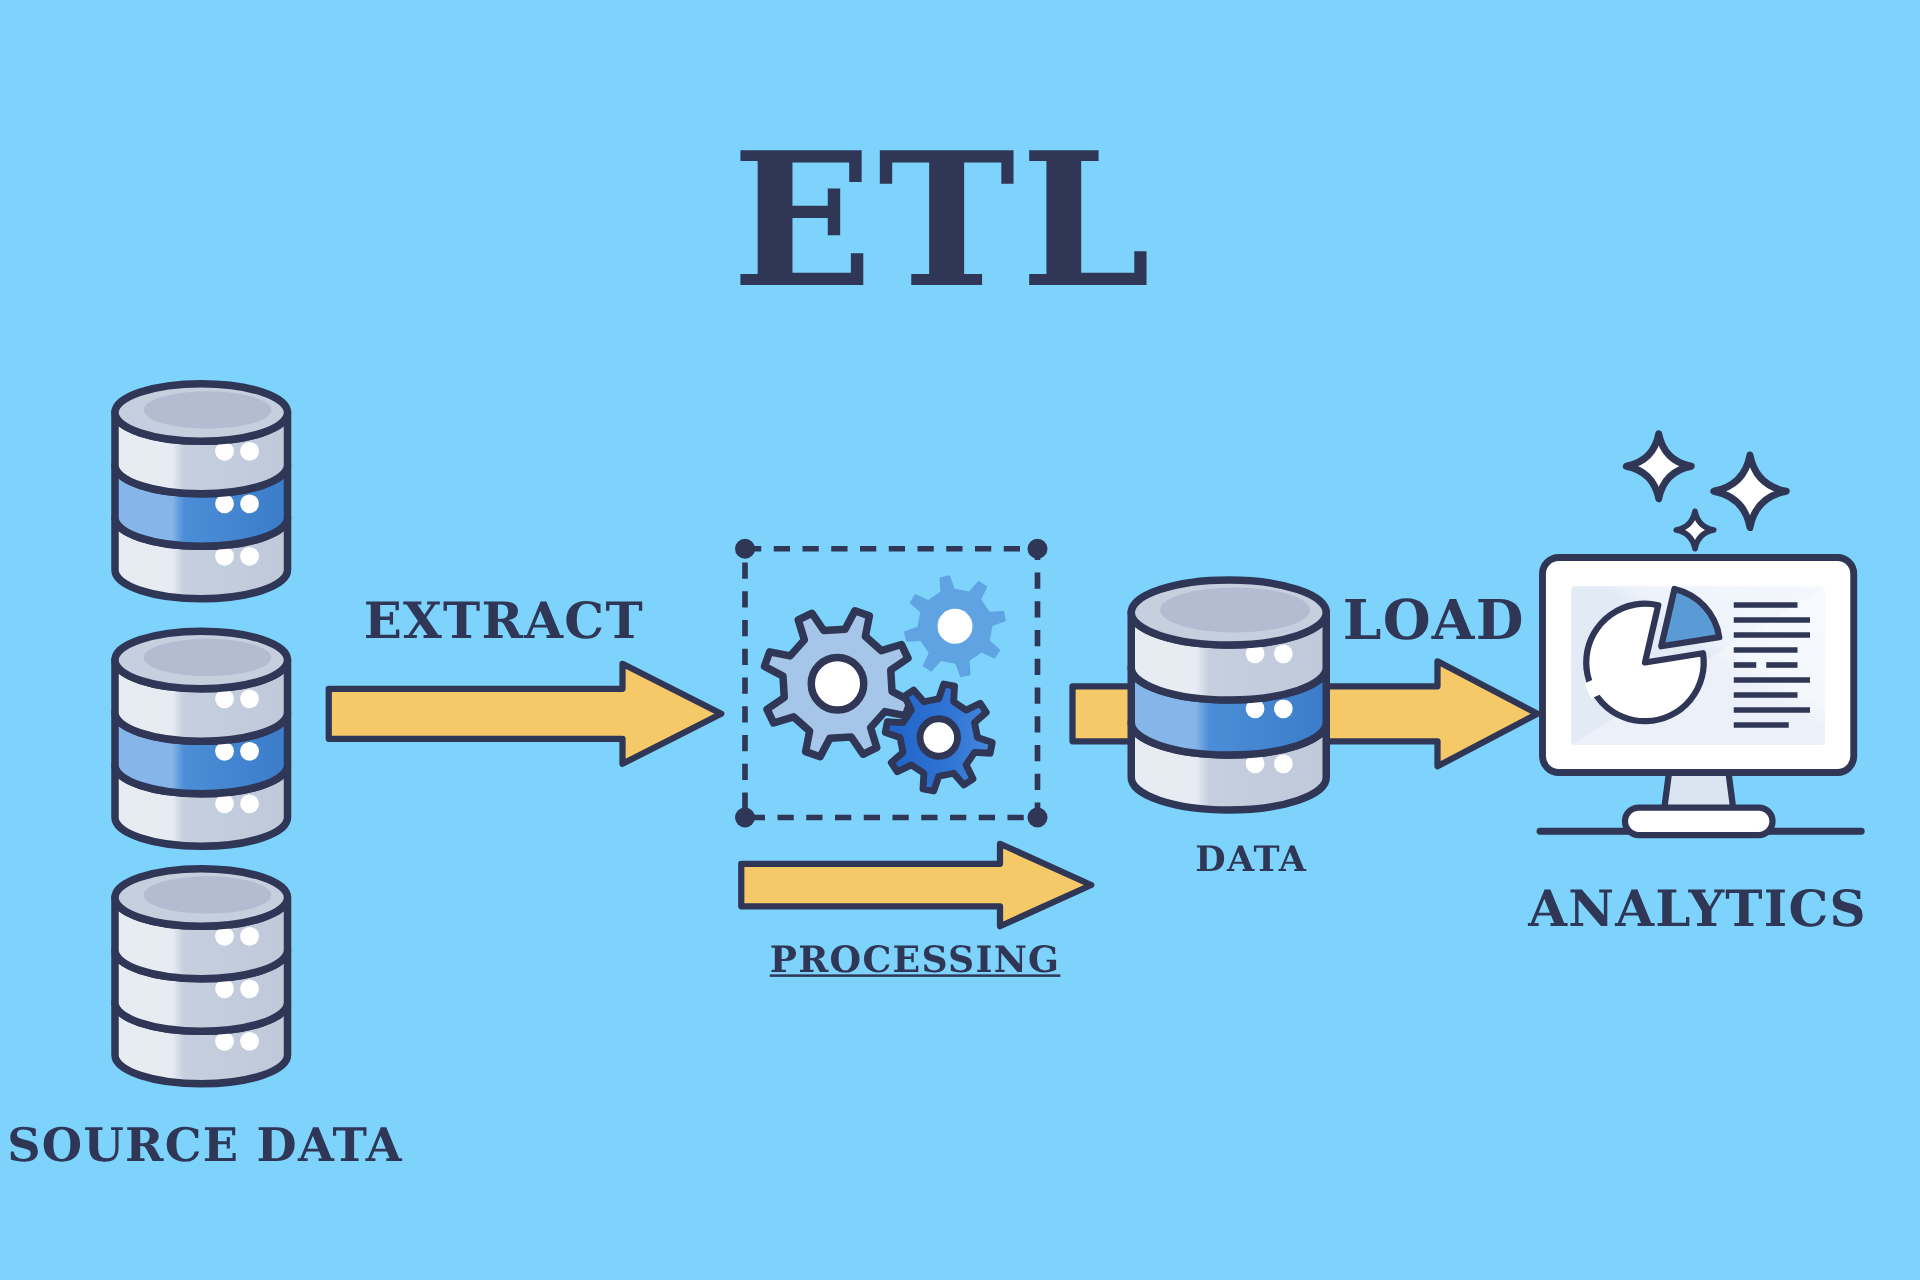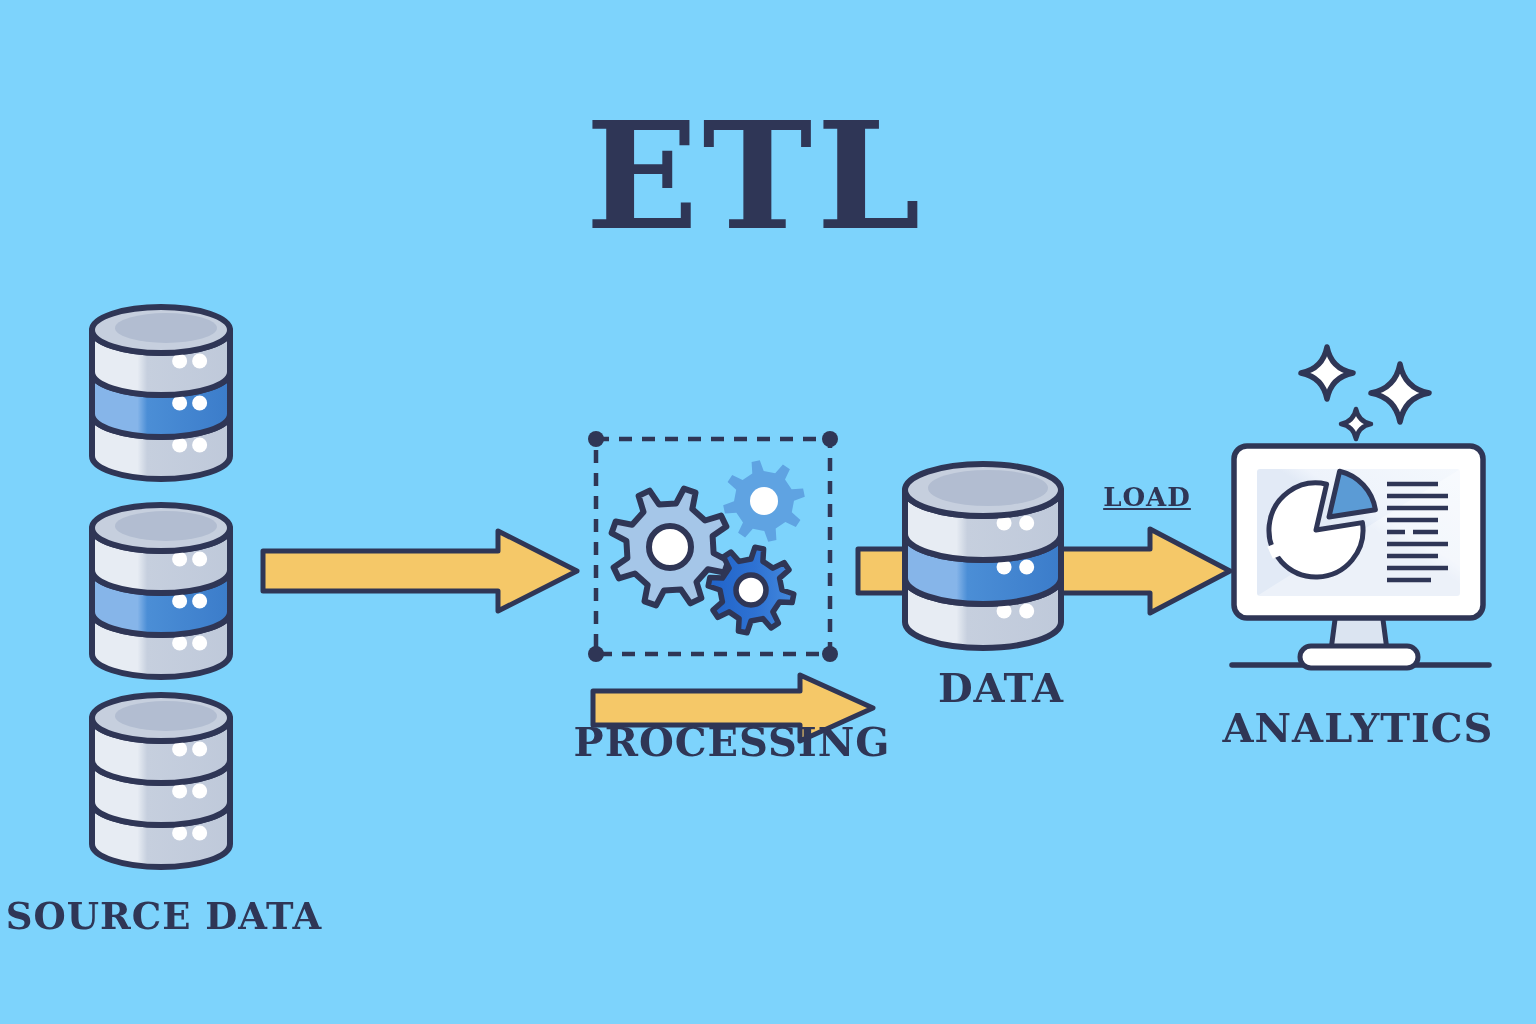--- a/index.html
+++ b/index.html
@@ -153,18 +153,19 @@
         <line class="screenline" x1="1387" y1="580" x2="1431" y2="580"></line>
       </g>
 
       <path class="sparkle" d="M1327,347 Q1331.2,368.8 1353,373 Q1331.2,377.2 1327,399 Q1322.8,377.2 1301,373 Q1322.8,368.8 1327,347 Z"></path>
       <path class="sparkle" d="M1400,364 Q1404.6,388.4 1429,393 Q1404.6,397.6 1400,422 Q1395.4,397.6 1371,393 Q1395.4,388.4 1400,364 Z"></path>
       <path class="sparkle" style="stroke-width:4.5" d="M1356,409 Q1358.4,421.6 1371,424 Q1358.4,426.4 1356,439 Q1353.6,426.4 1341,424 Q1353.6,421.6 1356,409 Z"></path>
     </g>
   </svg>
 
   <div class="title" style="left:755px;top:176px;font-size:148px;">ETL</div>
-  <div class="label" style="left:732px;top:742px;font-size:40px;">PROCESSING</div>
-  <div class="label" style="left:1147px;top:497px;font-size:26px;text-decoration:underline;">LOAD</div>
-  <div class="label" style="left:1001px;top:688px;font-size:40px;">DATA</div>
+  <div class="label" style="left:403px;top:497px;font-size:40px;">EXTRACT</div>
+  <div class="label" style="left:732px;top:768px;font-size:29px;text-decoration:underline;">PROCESSING</div>
+  <div class="label" style="left:1147px;top:497px;font-size:44px;">LOAD</div>
+  <div class="label" style="left:1001px;top:688px;font-size:28px;">DATA</div>
   <div class="label" style="left:1358px;top:728px;font-size:40px;text-align:center;">ANALYTICS</div>
   <div class="label" style="left:164px;top:916px;font-size:37px;">SOURCE DATA</div>
 </div>
 
 </body></html>

